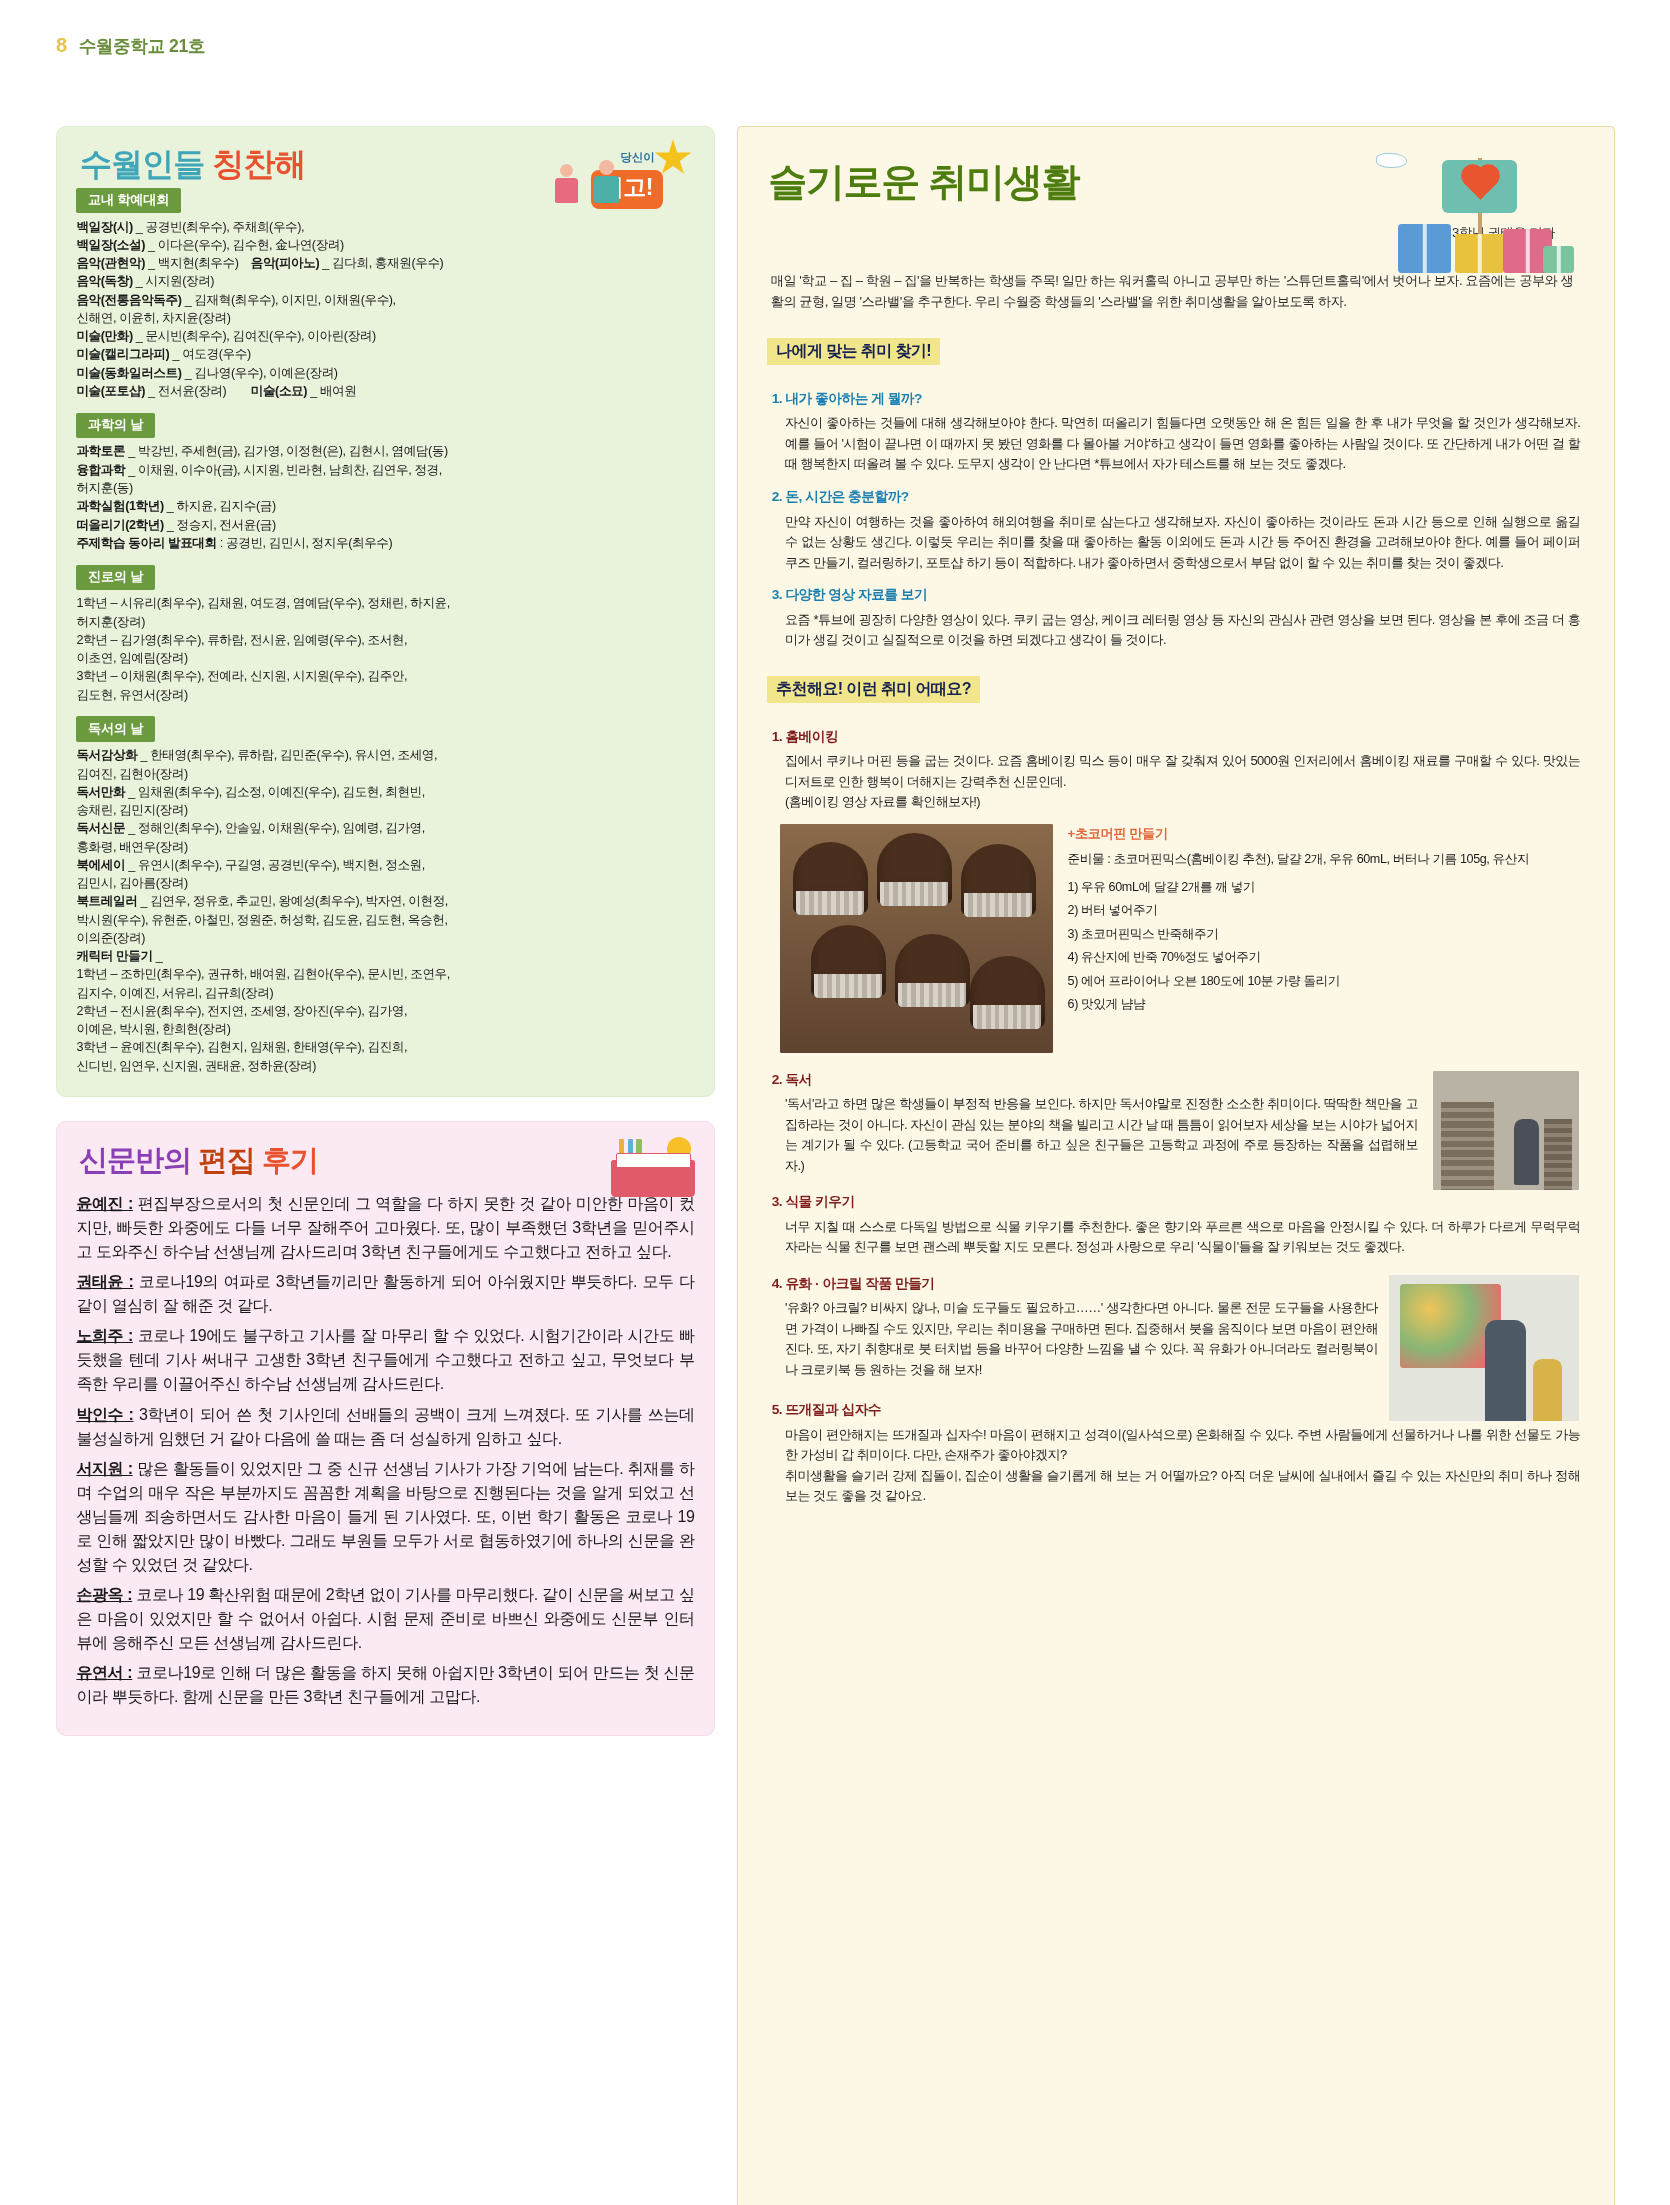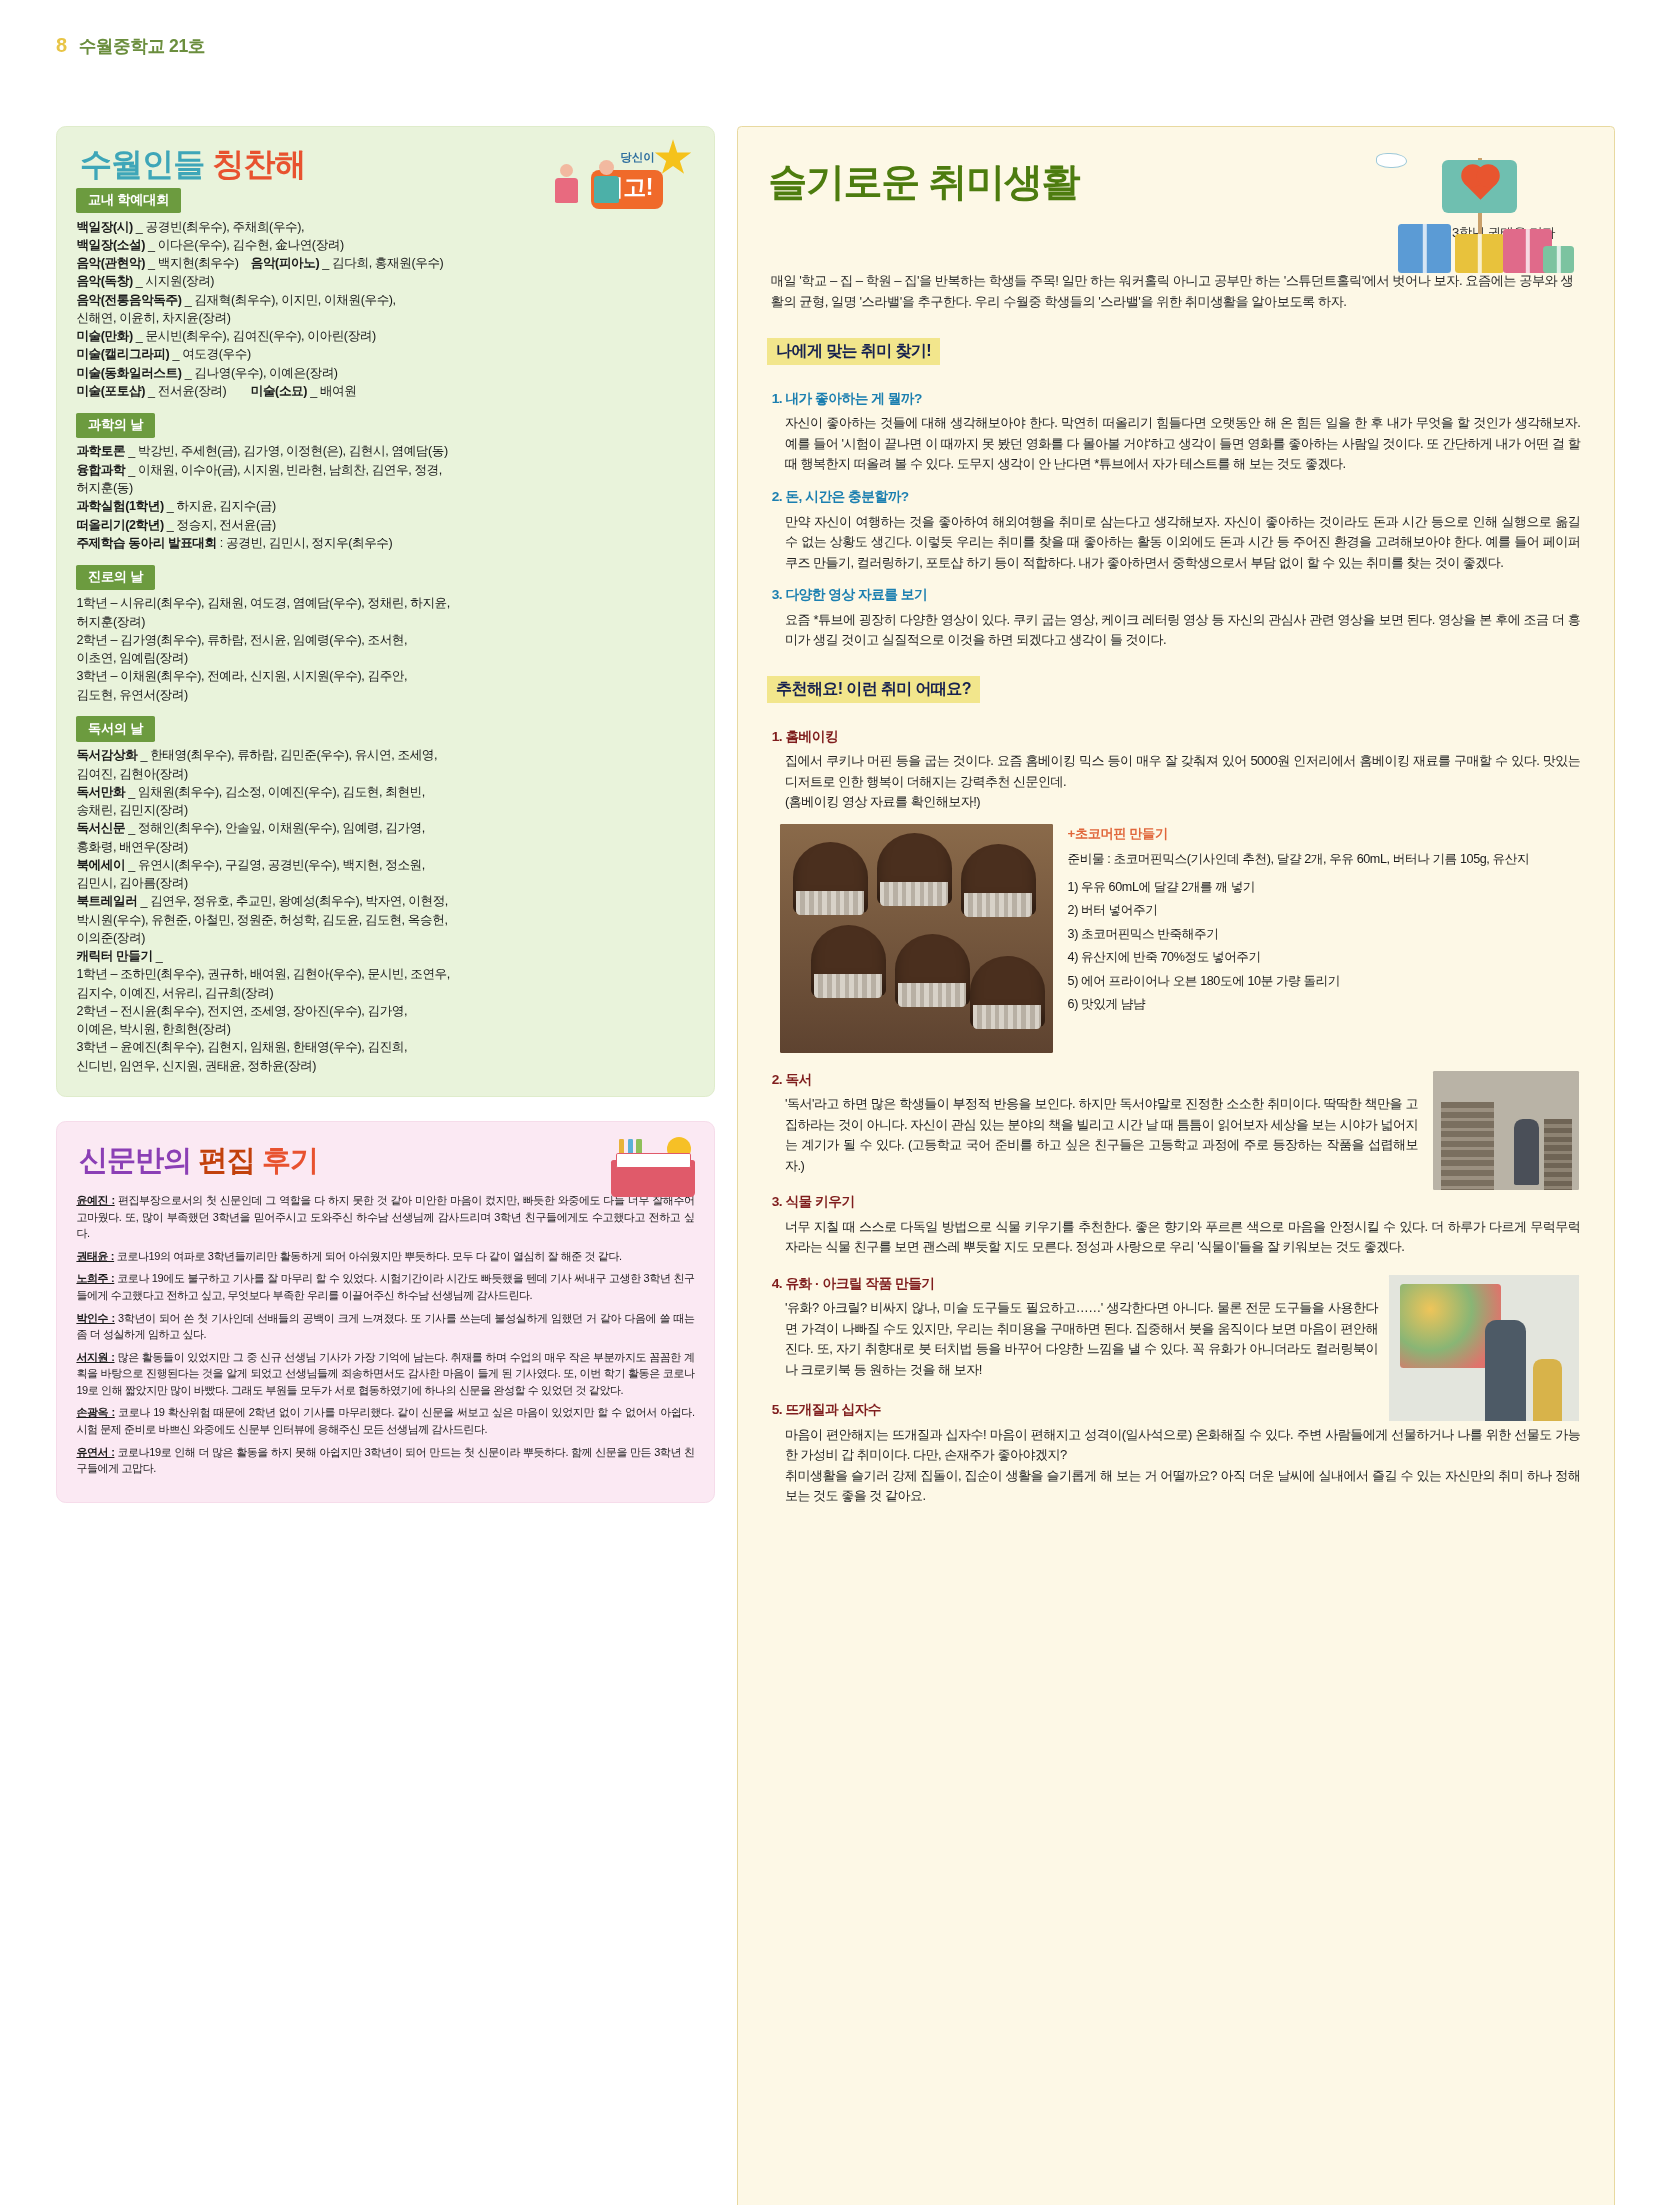--- a/index.html
+++ b/index.html
@@ -145,21 +145,21 @@
     content:""; position:absolute; left: 5.3px; top: -7px;
     width: 73px; height: 13.2px; background:#fff; border:1.3px solid #e05a6a; border-radius: 1.8px;
   }
   .sun-shape {
     position:absolute; right: 3.5px; top: 0;
     width: 24px; height: 24px; border-radius:50%; background:#f6c026;
   }
   .pencils { position:absolute; right: 53px; top: 1.8px; display:flex; gap:3.5px; }
   .pencils span { display:block; width: 5.3px; height: 25.6px; border-radius:1.3px; }
 
-  .editor-entries { margin-top: 11.5px; font-size: 11px; line-height: 1.5; letter-spacing:-0.4px; text-align: justify; }
+  .editor-entries { margin-top: 11.5px; font-size: 16px; line-height: 1.5; letter-spacing:-0.4px; text-align: justify; }
   .editor-entries .entry { margin-bottom: 6.2px; }
   .editor-entries .nm { font-weight: bold; text-decoration: underline; }
 
   
   .hobby-box {
     position: relative;
     background: #fdf8e6;
     border: 1.3px solid #e8d9a0;
     border-radius: 4.4px;
     padding: 21px 24px 25px 24px;
@@ -463,21 +463,21 @@
           <div class="tray"></div>
           <div class="muffin" style="left:13.2px;top:17.6px"></div>
           <div class="muffin" style="left:97px;top:8.8px"></div>
           <div class="muffin" style="left:181px;top:20px"></div>
           <div class="muffin" style="left:31px;top:101px"></div>
           <div class="muffin" style="left:115px;top:110px"></div>
           <div class="muffin" style="left:190px;top:132px"></div>
         </div>
         <div class="recipe-text">
           <div class="rt-title">+초코머핀 만들기</div>
-          <div class="rt-ing">준비물 : 초코머핀믹스(기사인데 추천), 달걀 2개, 우유 60mL, 버터나 기름 105g, 유산지</div>
+          <div class="rt-ing">준비물 : 초코머핀믹스(홈베이킹 추천), 달걀 2개, 우유 60mL, 버터나 기름 105g, 유산지</div>
           <ol>
             <li>1) 우유 60mL에 달걀 2개를 깨 넣기</li>
             <li>2) 버터 넣어주기</li>
             <li>3) 초코머핀믹스 반죽해주기</li>
             <li>4) 유산지에 반죽 70%정도 넣어주기</li>
             <li>5) 에어 프라이어나 오븐 180도에 10분 가량 돌리기</li>
             <li>6) 맛있게 냠냠</li>
           </ol>
         </div>
       </div>

